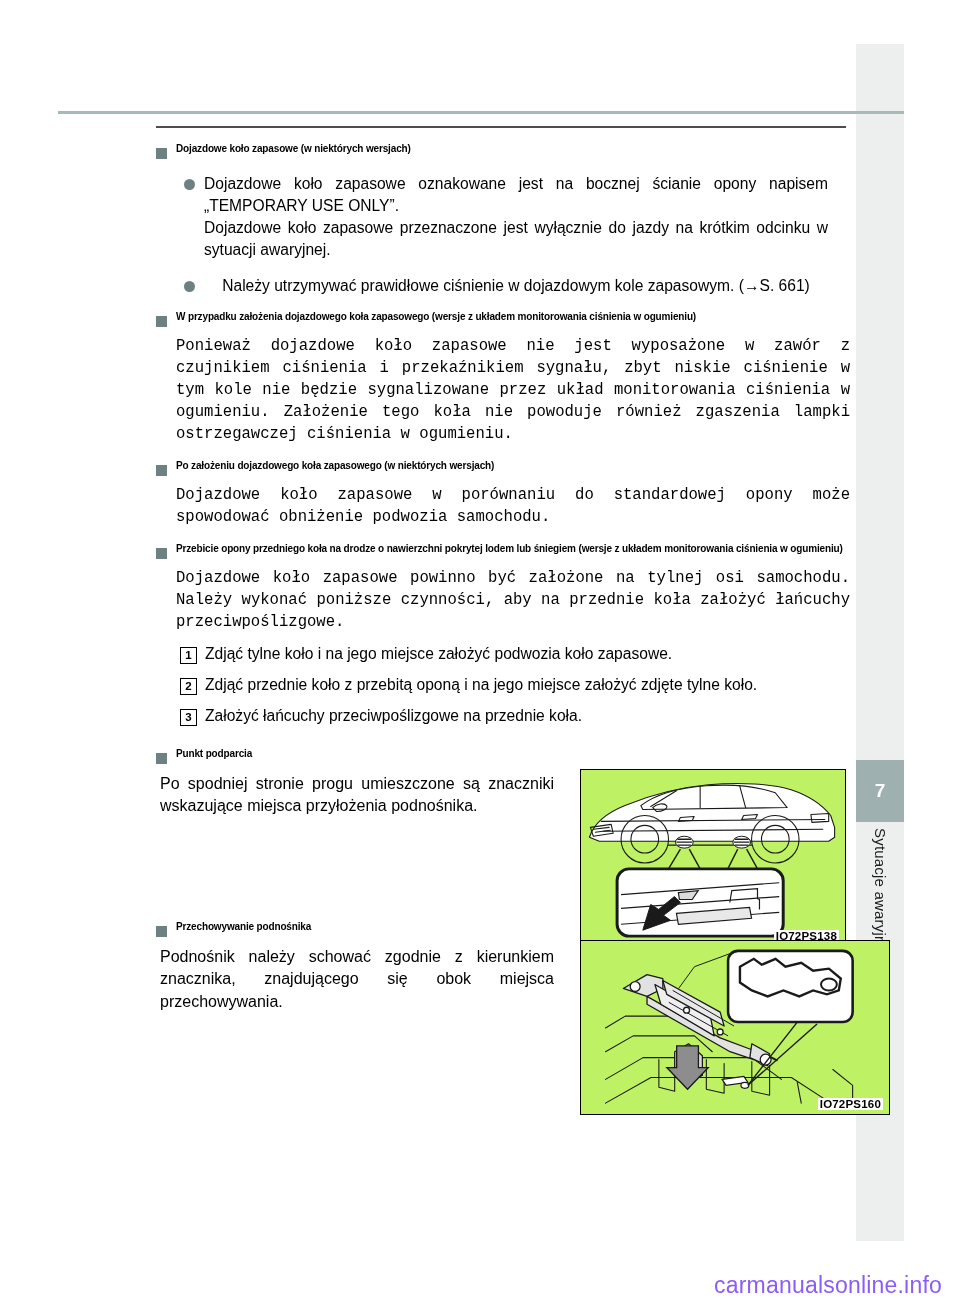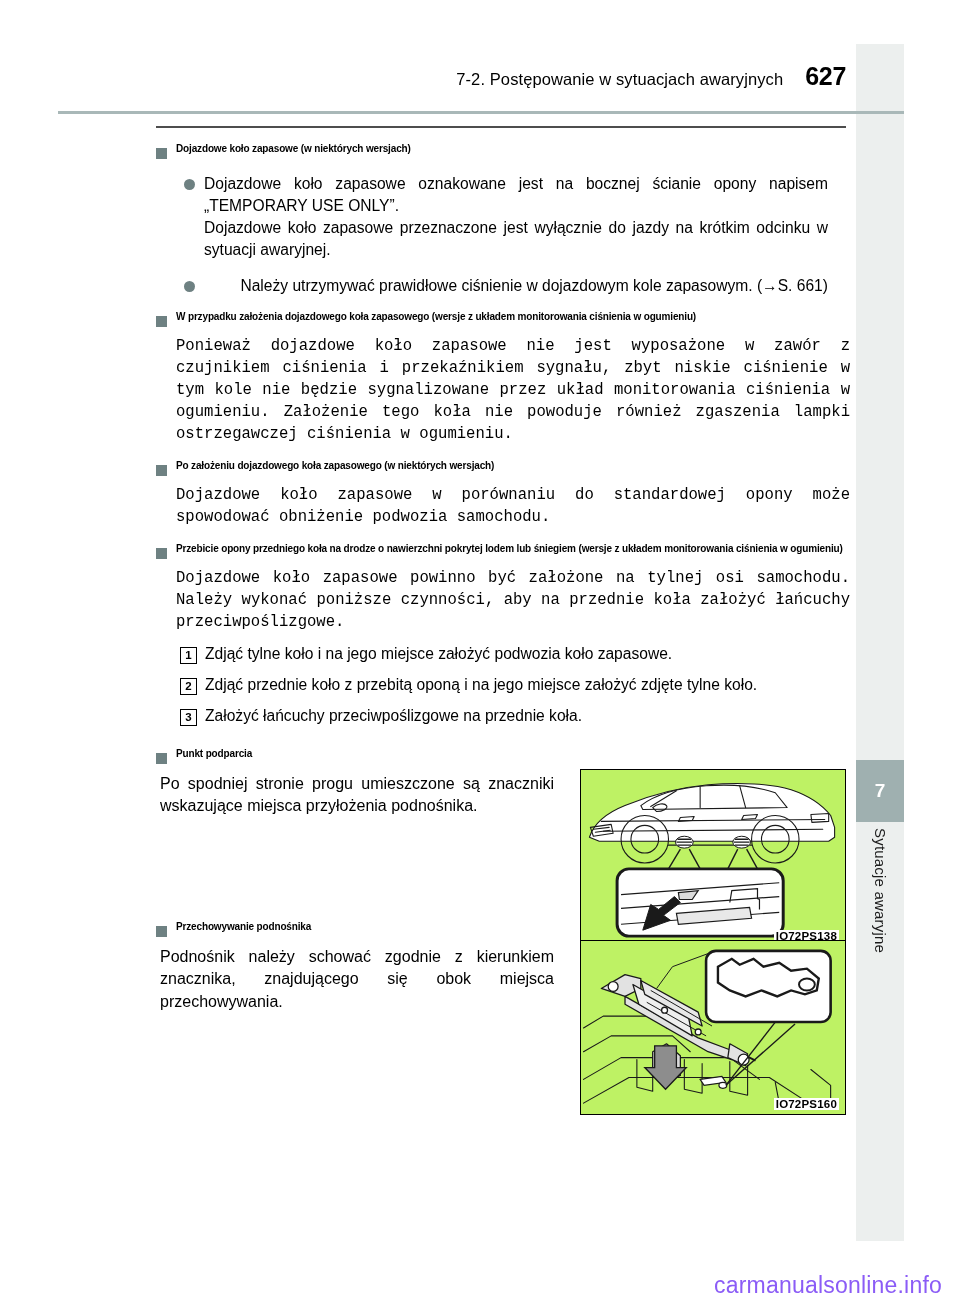--- a/index.html
+++ b/index.html
@@ -220,21 +220,21 @@
 
   #figure-jack-point {
     left: 424px;
     top: -4px;
     width: 266px;
     height: 178px;
   }
   #figure-jack-storage {
     left: 424px;
     top: -6px;
-    width: 266px;
+    width: 310px;
     height: 175px;
   }
 
   svg.fig-svg { display: block; width: 100%; height: 100%; }
 
   
   .watermark {
     position: absolute;
     right: 18px;
     bottom: 14px;
@@ -247,44 +247,40 @@
 <body>
 
 <div class="page">
 
   <div class="side-band"></div>
   <div class="side-tab">7</div>
   <div class="side-vertical-text">
     <span>Sytuacje awaryjne</span>
   </div>
 
-  <div class="header">
-    <div class="header-title">7-2. Postępowanie w sytuacjach awaryjnych</div>
-    <div class="header-pageno">627</div>
-  </div>
   <div class="header-rule"></div>
 
   <div class="content">
 
     <div class="top-rule"></div>
 
     <div class="sq-head">
       <div class="sq-bullet"></div>
       <div class="sq-head-text">Dojazdowe koło zapasowe (w niektórych wersjach)</div>
     </div>
 
     <div class="dot-item">
       <div class="dot-bullet"></div>
       <div class="dot-text" style="white-space:pre-line">Dojazdowe koło zapasowe oznakowane jest na bocznej ścianie opony napisem „TEMPORARY USE ONLY”.
 Dojazdowe koło zapasowe przeznaczone jest wyłącznie do jazdy na krótkim odcinku w sytuacji awaryjnej.</div>
     </div>
 
     <div class="dot-item">
       <div class="dot-bullet"></div>
-      <div class="dot-text nojust" style="text-align:right">Należy utrzymywać prawidłowe ciśnienie w dojazdowym kole zapasowym. (→S. 661)</div>
+      <div class="dot-text nojust" style="text-align:center">Należy utrzymywać prawidłowe ciśnienie w dojazdowym kole zapasowym. (→S. 661)</div>
     </div>
 
     <div class="sq-head">
       <div class="sq-bullet"></div>
       <div class="sq-head-text">W przypadku założenia dojazdowego koła zapasowego (wersje z układem monitorowania ciśnienia w ogumieniu)</div>
     </div>
     <div class="para">Ponieważ dojazdowe koło zapasowe nie jest wyposażone w zawór z czujnikiem ciśnienia i przekaźnikiem sygnału, zbyt niskie ciśnienie w tym kole nie będzie sygnalizowane przez układ monitorowania ciśnienia w ogumieniu. Założenie tego koła nie powoduje również zgaszenia lampki ostrzegawczej ciśnienia w ogumieniu.</div>
 
     <div class="sq-head">
       <div class="sq-bullet"></div>

